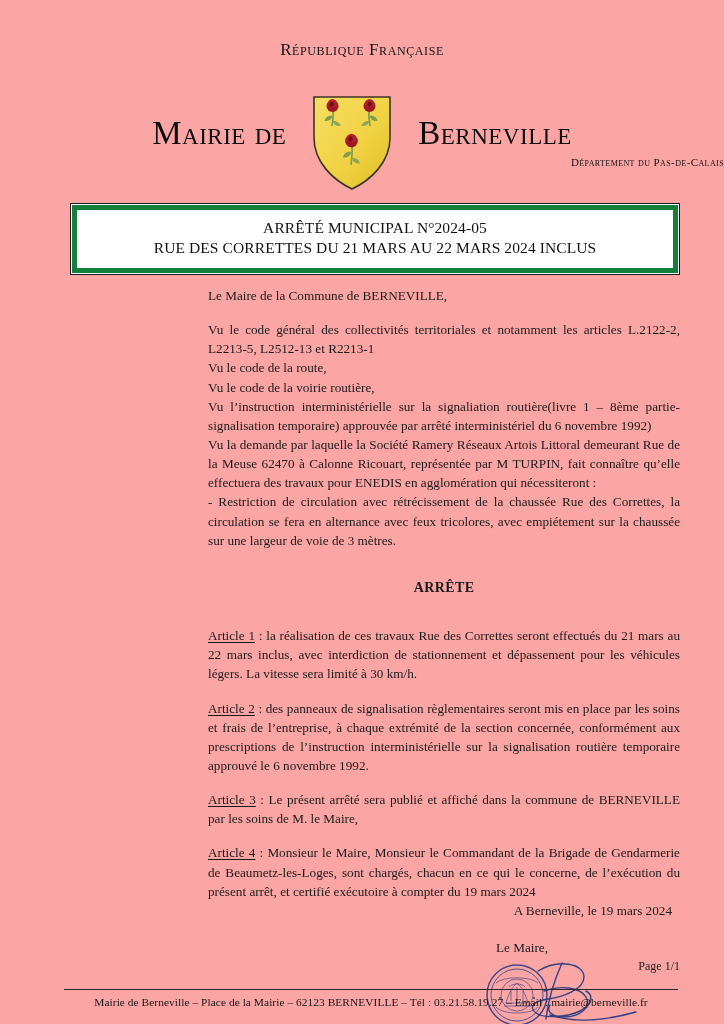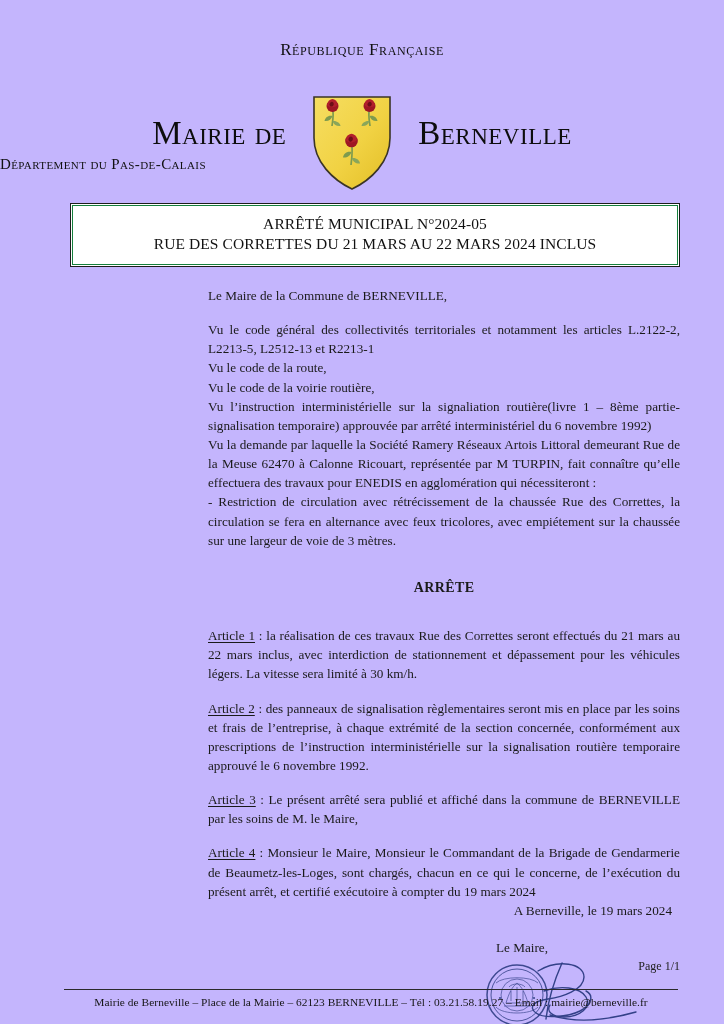--- a/index.html
+++ b/index.html
@@ -12,21 +12,21 @@
     height: 1024px;
     position: relative;
     font-family: "Liberation Serif", "DejaVu Serif", serif;
     color: #1a1a1a;
     overflow: hidden;
   }
 
   .page {
     position: absolute;
     inset: 0;
-    background: #c4b5fd;
+    background: #fca5a5;
   }
 
   
   .header {
     position: absolute;
     top: 0;
     left: 0;
     right: 0;
     height: 192px;
   }
@@ -72,35 +72,35 @@
     align-items: flex-start;
     margin: 0 4px;
     position: relative;
     top: 10px;
   }
   .departement {
     position: absolute;
     top: 156px;
     left: 0;
     right: 0;
-    text-align: left;
-    font-size: 15px;
+    text-align: right;
+    font-size: 11px;
     font-variant: small-caps;
     letter-spacing: 0.4px;
     color: #111;
   }
 
   
   .title-box {
     position: absolute;
     left: 72px;
     top: 205px;
     width: 606px;
     box-sizing: border-box;
-    border: 1px solid #15803d;
+    border: 5px solid #15803d;
     outline: 1px solid #ffffff;
     box-shadow: 0 0 0 2px #1c1c1c;
     background: #ffffff;
     padding: 8px 6px 9px 6px;
     text-align: center;
   }
   .title-line {
     font-size: 15.5px;
     line-height: 1.32;
     letter-spacing: 0.1px;

